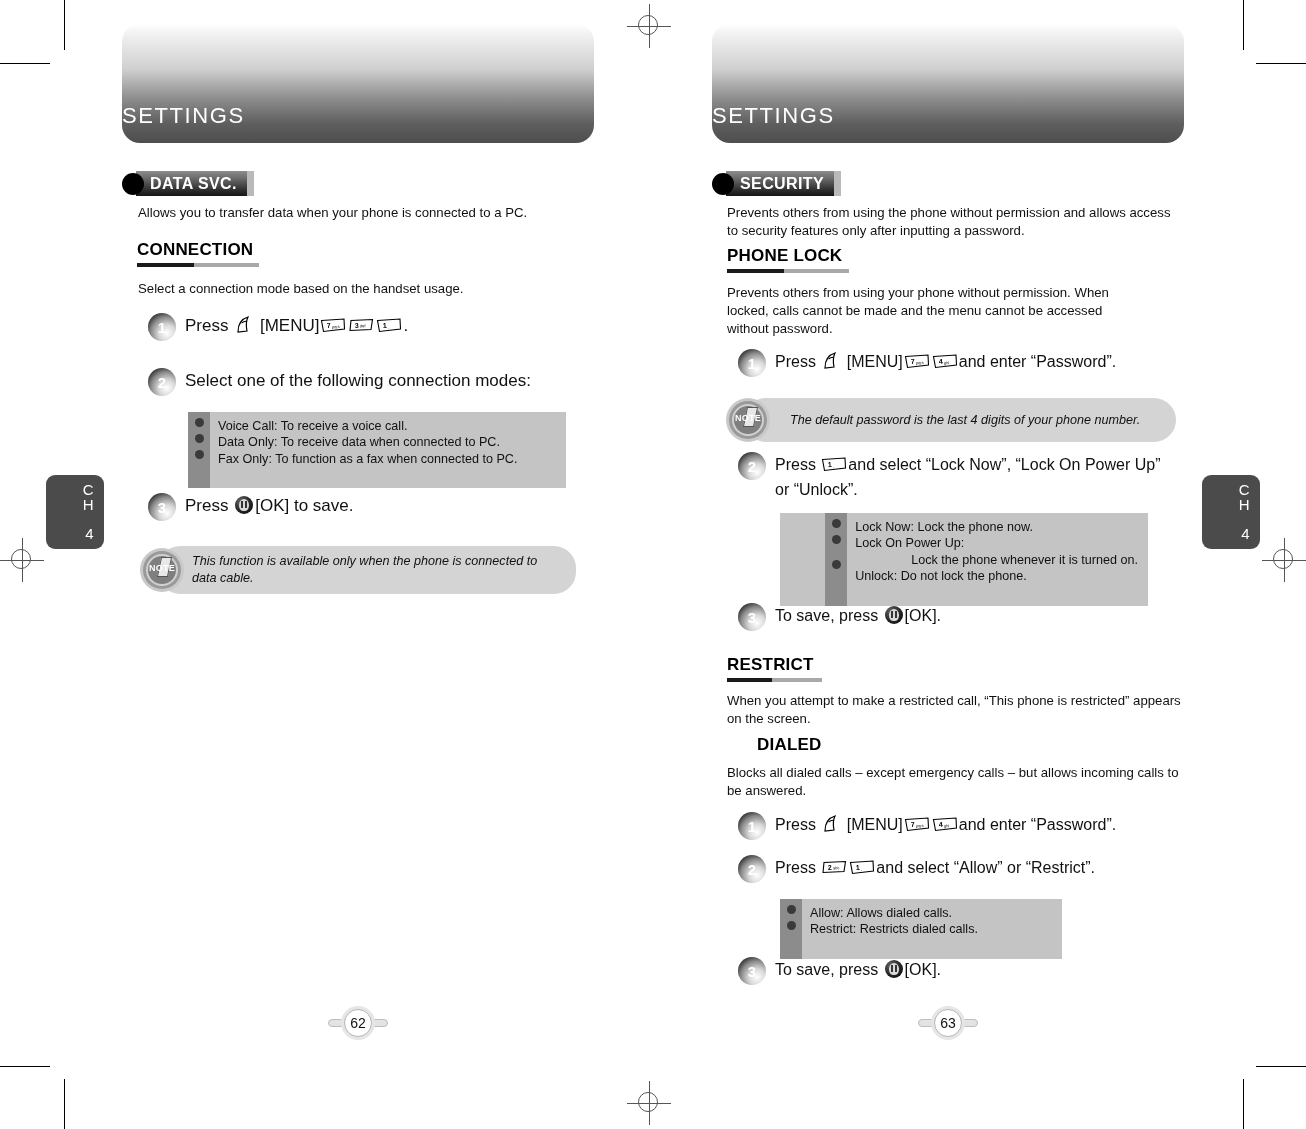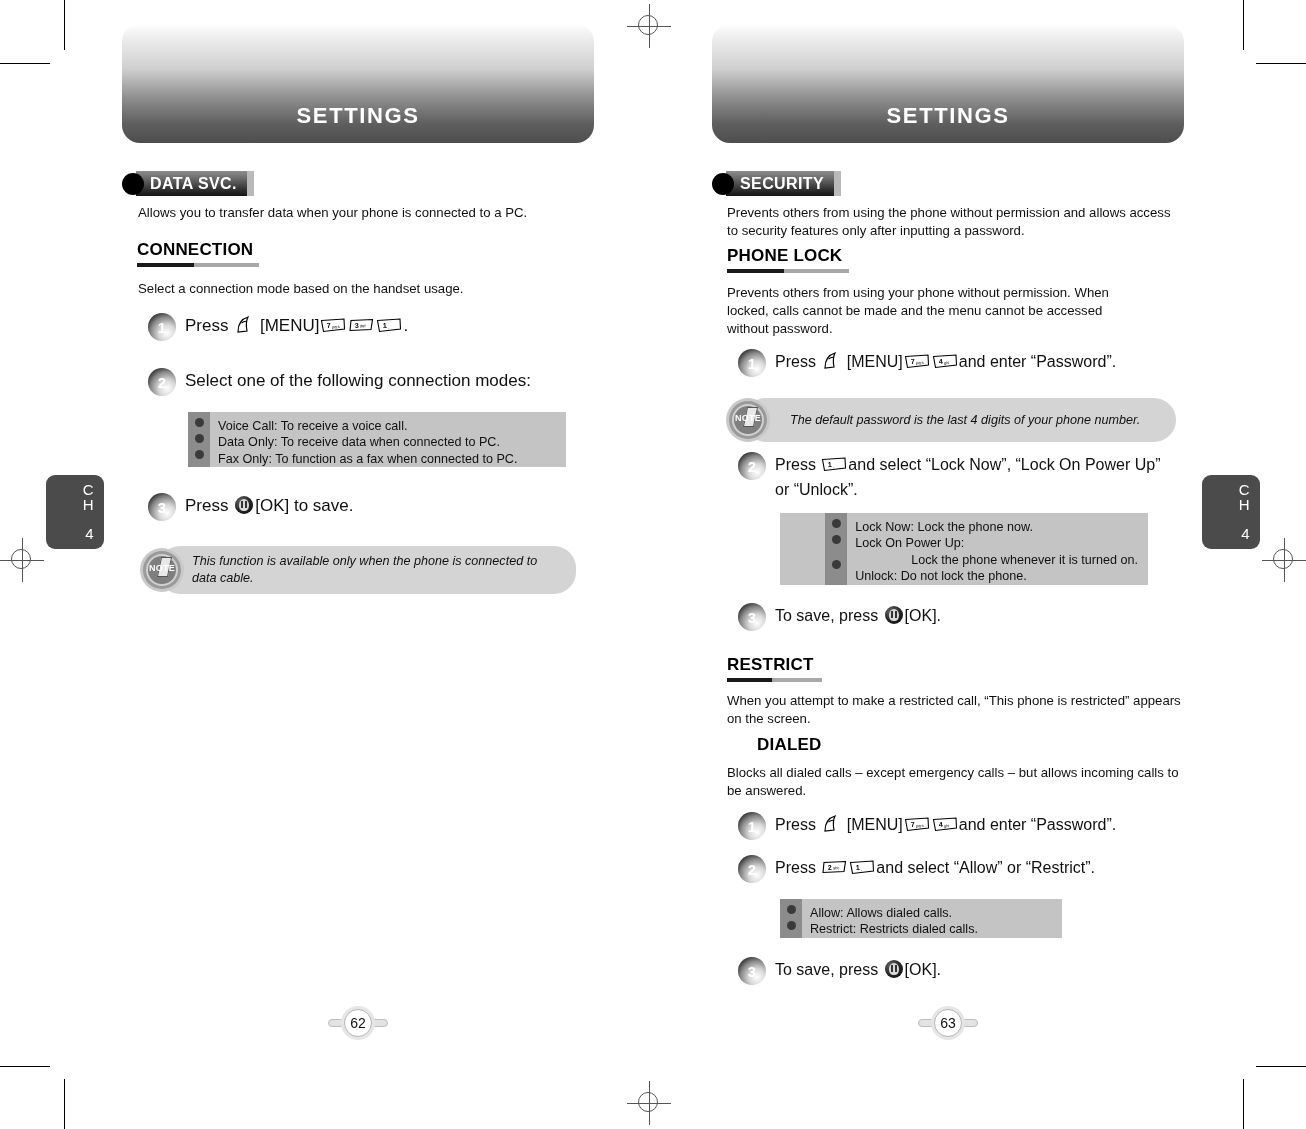--- a/index.html
+++ b/index.html
@@ -27,22 +27,22 @@
   }
   .chaptab .num{margin-top:14px;font-size:15px;}
 
   
   .banner{
     position:absolute;width:472px;height:119px;border-radius:18px;
     background:linear-gradient(to bottom,#ffffff 0%,#f2f2f2 8%,#cfcfcf 38%,#8f8f8f 62%,#5e5e5e 84%,#4e4e4e 100%);
     box-sizing:border-box;
   }
   .banner .btitle{
-    position:absolute;left:0;right:0;bottom:14px;text-align:center;
-    color:#fff;font-weight:bold;font-size:22px;letter-spacing:1.6px;
+    position:absolute;left:0;right:0;bottom:14px;text-align:left;
+    color:#fff;font-weight:normal;font-size:22px;letter-spacing:1.6px;
   }
 
   
   .sectag{position:absolute;height:25px;display:flex;align-items:center;}
   .sectag .dot{width:22px;height:22px;border-radius:50%;background:#000;flex:none;margin-right:-8px;z-index:2;}
   .sectag .lbl{
     height:25px;display:flex;align-items:center;padding:0 10px 0 14px;
     background:linear-gradient(to bottom,#8d8d8d 0%,#6a6a6a 30%,#2f2f2f 75%,#151515 100%);
     color:#fff;font-weight:bold;font-size:16px;letter-spacing:.4px;
   }
@@ -84,21 +84,21 @@
     position:absolute;left:4px;top:3px;width:10px;height:12px;border-radius:50% 50% 45% 45%;
     background:#d8d8d8;
   }
   .okkey .inner::before{content:"";position:absolute;left:2px;top:2px;width:2px;height:7px;background:#333;}
   .okkey .inner::after{content:"";position:absolute;left:6px;top:2px;width:2px;height:7px;background:#333;}
 
   
   .infobox{position:absolute;display:flex;background:#c4c4c4;}
   .infobox .strip{width:22px;background:#8c8c8c;flex:none;padding-top:6px;box-sizing:border-box;}
   .infobox .strip i{display:block;width:9px;height:9px;border-radius:50%;background:#3a3a3a;margin:0 auto 7px auto;}
-  .infobox .body{padding:6px 10px 0 8px;font-size:12.6px;line-height:16.4px;color:#111;}
+  .infobox .body{padding:6px 10px 21px 8px;font-size:12.6px;line-height:16.4px;color:#111;}
   .infobox .body .ind{padding-left:56px;}
 
   
   .notebox{position:absolute;display:flex;align-items:center;}
   .notebox .nbg{
     position:absolute;left:18px;top:0;height:100%;border-radius:22px;background:#d4d4d4;
   }
   .noteicon{position:relative;width:44px;height:44px;flex:none;z-index:3;}
   .noteicon .r1{position:absolute;left:0;top:0;width:44px;height:44px;border-radius:50%;background:#c9c9c9;}
   .noteicon .r2{position:absolute;left:3px;top:3px;width:38px;height:38px;border-radius:50%;background:#9a9a9a;}

